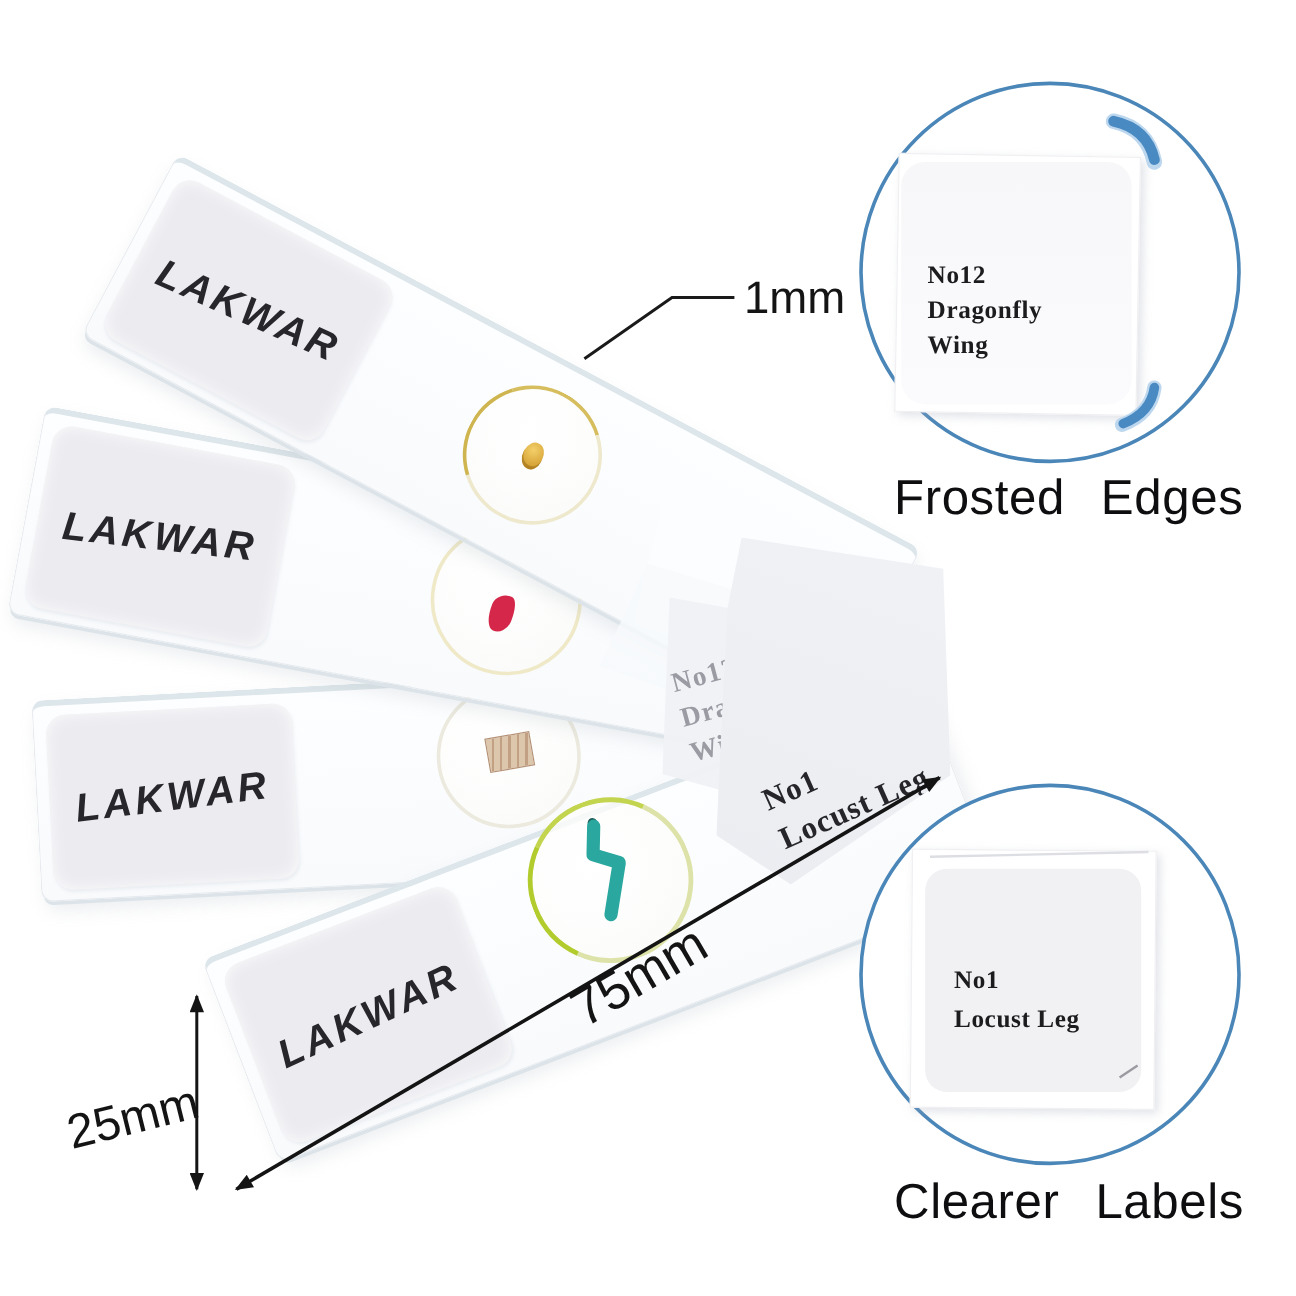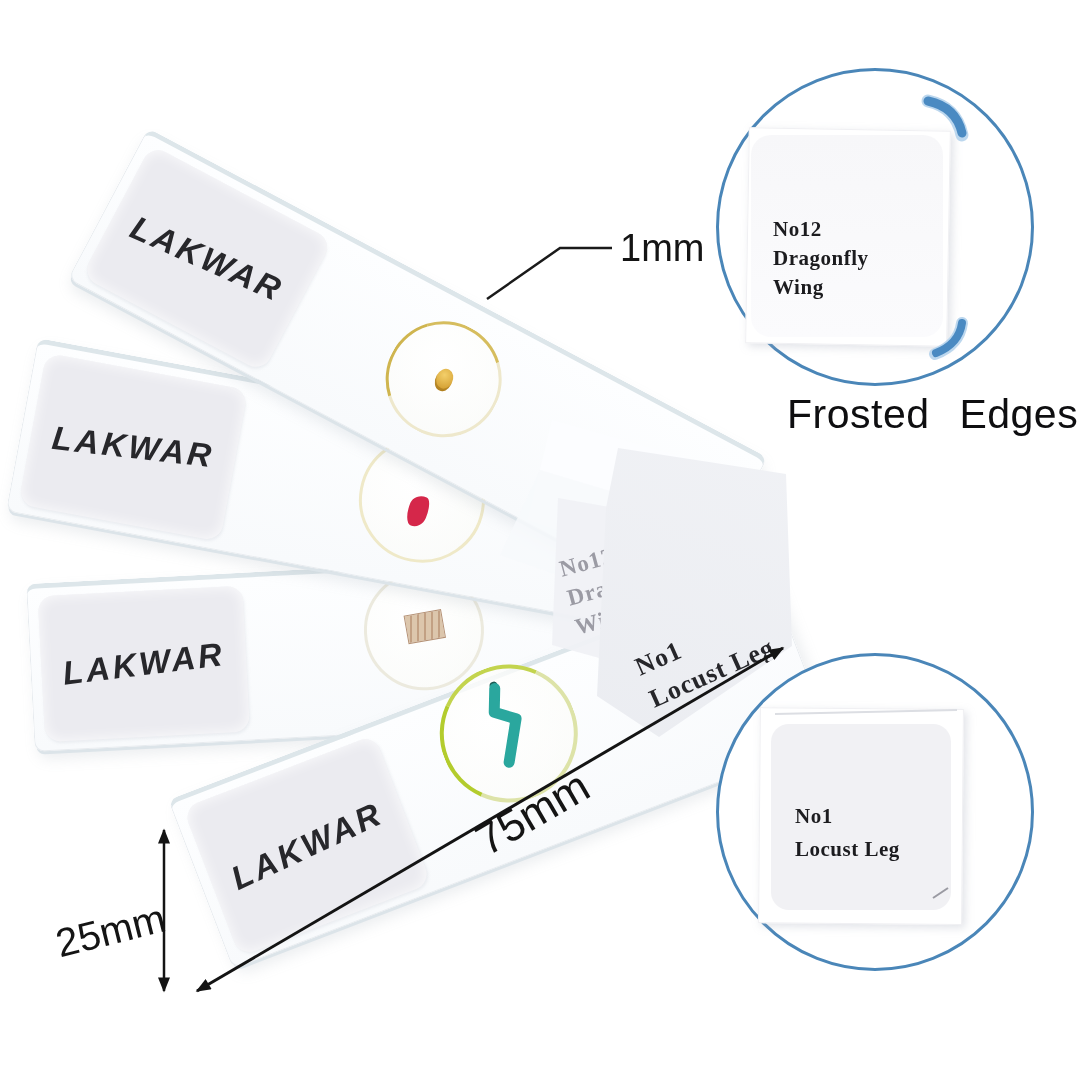--- a/index.html
+++ b/index.html
@@ -156,29 +156,30 @@
         <div>Wing</div>
       </div>
     </div>
     <svg width="312" height="312" style="position:absolute;left:0;top:0;">
       <path d="M 209 30 Q 237 36 243 64" fill="none" stroke="#bcd7ee" stroke-width="13" stroke-linecap="round"></path>
       <path d="M 209 30 Q 237 36 243 62" fill="none" stroke="#4a8ac2" stroke-width="9" stroke-linecap="round"></path>
       <path d="M 243 252 Q 240 274 216 283" fill="none" stroke="#bcd7ee" stroke-width="12" stroke-linecap="round"></path>
       <path d="M 243 252 Q 240 273 217 282" fill="none" stroke="#4a8ac2" stroke-width="8" stroke-linecap="round"></path>
     </svg>
   </div>
-  <div class="caption" style="left:745px;top:391px;margin-left:42px;">Frosted Edges</div>
+  <div class="caption" style="left:745px;top:391px;">Frosted Edges</div>
 
   <div class="big-circle" style="left:716px;top:653px;">
     <div class="sticker-sheet" style="left:40px;top:52px;width:202px;height:214px;transform:rotate(.5deg);"></div>
     <div class="sticker" style="left:52px;top:68px;width:180px;height:186px;background:#f1f1f4;border-radius:18px;">
       <div class="sticker-text" style="left:24px;top:76px;line-height:33px;">
         <div>No1</div>
         <div>Locust Leg</div>
       </div>
     </div>
     <svg width="312" height="312" style="position:absolute;left:0;top:0;">
       <line x1="56" y1="58" x2="238" y2="54" stroke="#dcdee3" stroke-width="2"></line>
       <line x1="214" y1="242" x2="229" y2="232" stroke="#9a9aa2" stroke-width="2"></line>
     </svg>
   </div>
+  <div class="caption" style="left:745px;top:978px;">Clearer Labels</div>
 
 </div>
 
 </body></html>

